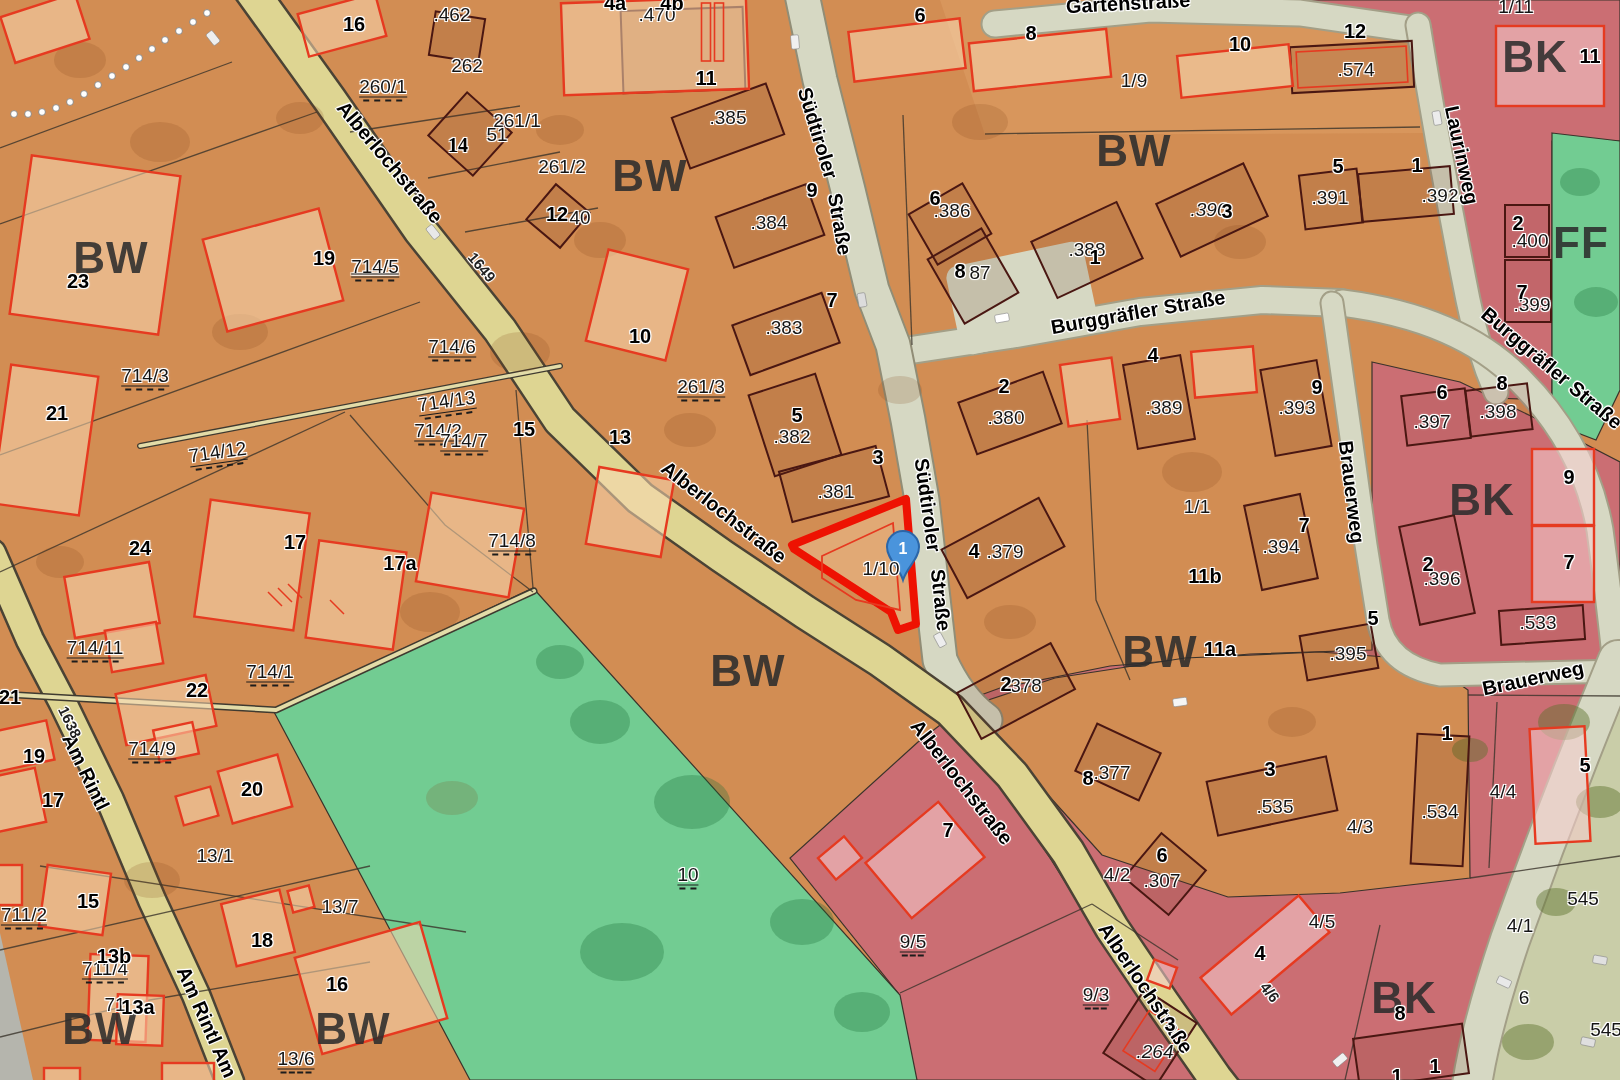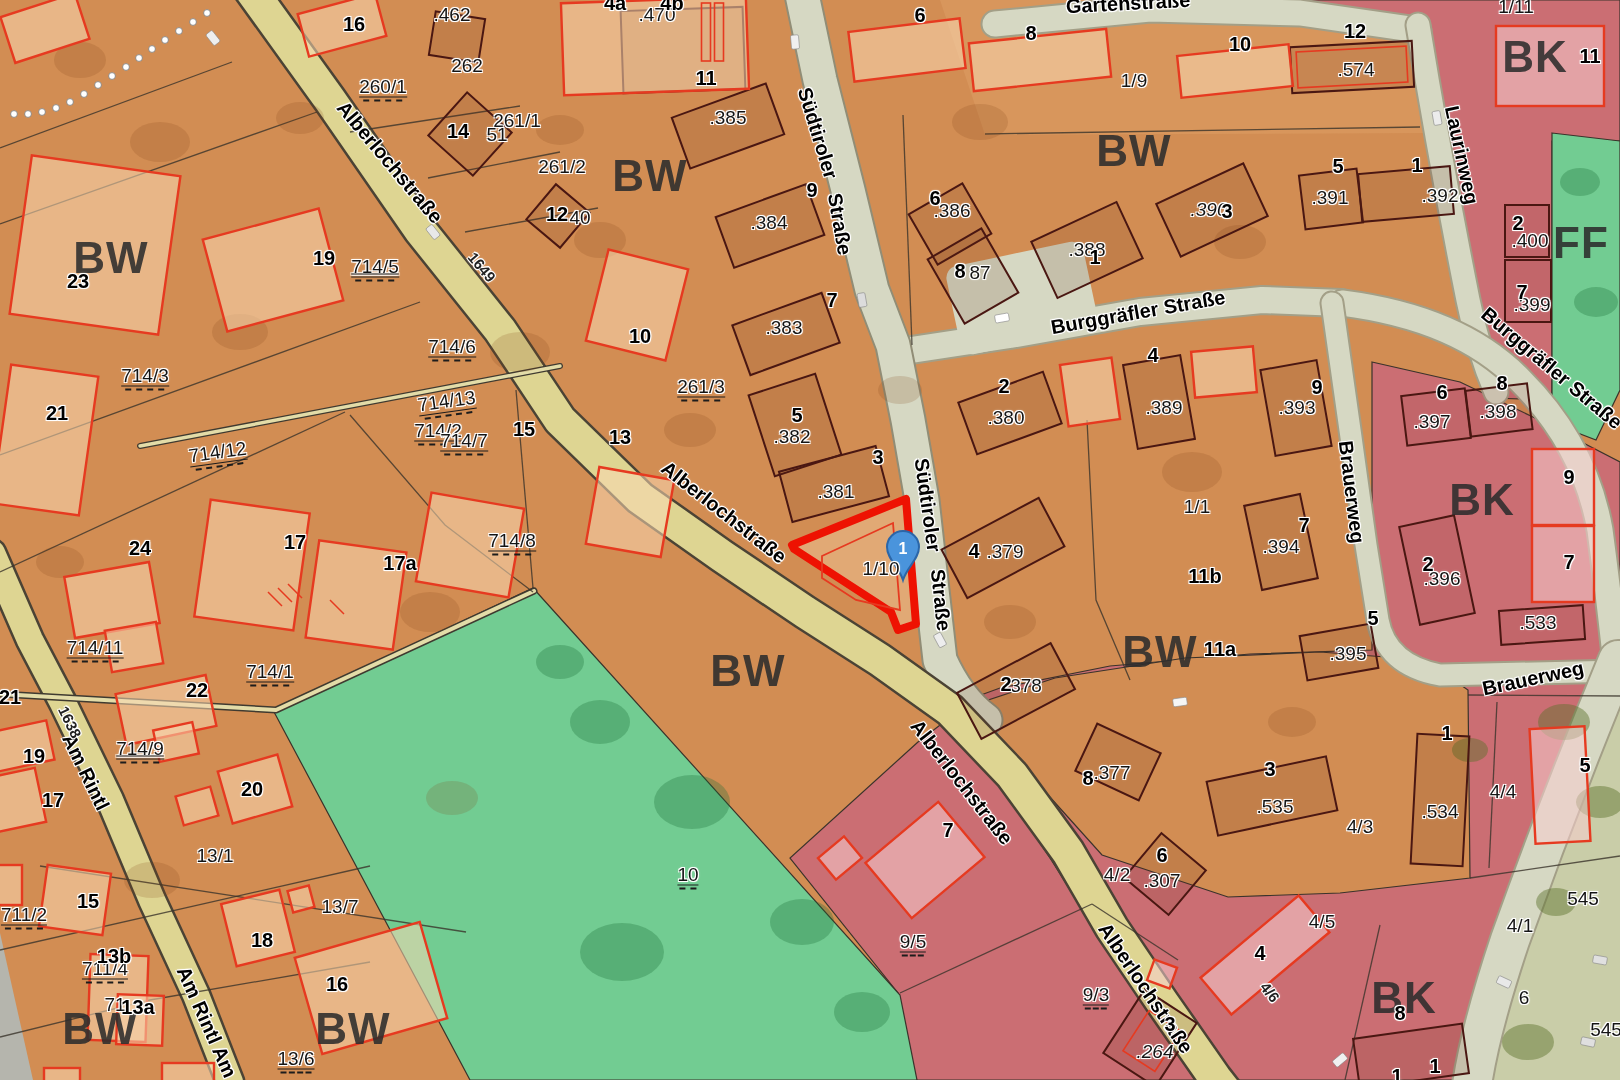--- a/index.html
+++ b/index.html
@@ -338,21 +338,21 @@
       </div>
       <div class="lbl dashed" style="left: 512px; top: 543px; transform: translate(-50%, -50%) rotate(0deg);">
         <span class="t">714/8</span>
       </div>
       <div class="lbl dashed" style="left: 95px; top: 650px; transform: translate(-50%, -50%) rotate(0deg);">
         <span class="t">714/11</span>
       </div>
       <div class="lbl dashed" style="left: 270px; top: 674px; transform: translate(-50%, -50%) rotate(0deg);">
         <span class="t">714/1</span>
       </div>
-      <div class="lbl dashed" style="left: 140px; top: 751px; transform: translate(-50%, -50%) rotate(0deg); text-decoration: underline;">
+      <div class="lbl dashed" style="left: 152px; top: 751px; transform: translate(-50%, -50%) rotate(0deg);">
         <span class="t">714/9</span>
       </div>
       <div class="lbl dashed" style="left: 24px; top: 917px; transform: translate(-50%, -50%) rotate(0deg);">
         <span class="t">711/2</span>
       </div>
       <div class="lbl dashed" style="left: 105px; top: 971px; transform: translate(-50%, -50%) rotate(0deg);">
         <span class="t">711/4</span>
       </div>
       <div class="lbl dashed" style="left: 383px; top: 89px; transform: translate(-50%, -50%) rotate(0deg);">
         <span class="t">260/1</span>
@@ -420,21 +420,21 @@
       <div class="lbl" style="left: 1162px; top: 880px; transform: translate(-50%, -50%) rotate(0deg);"><span class="t">.307</span></div>
       <div class="lbl" style="left: 1155px; top: 1051px; transform: translate(-50%, -50%) rotate(0deg); font-style: italic;"><span class="t">.264</span></div>
       <div class="lbl" style="left: 452px; top: 14px; transform: translate(-50%, -50%) rotate(0deg);"><span class="t">.462</span></div>
       <div class="lbl" style="left: 657px; top: 14px; transform: translate(-50%, -50%) rotate(0deg);"><span class="t">.470</span></div>
       <div class="lbl" style="left: 497px; top: 134px; transform: translate(-50%, -50%) rotate(0deg);"><span class="t">51</span></div>
       <div class="lbl" style="left: 580px; top: 217px; transform: translate(-50%, -50%) rotate(0deg);"><span class="t">40</span></div>
       <div class="lbl" style="left: 115px; top: 1004px; transform: translate(-50%, -50%) rotate(0deg);"><span class="t">71</span></div>
       <div class="lbl house" style="left: 354px; top: 24px; transform: translate(-50%, -50%) rotate(0deg);"><span class="t">16</span></div>
       <div class="lbl house" style="left: 672px; top: 3px; transform: translate(-50%, -50%) rotate(0deg);"><span class="t">4b</span></div>
       <div class="lbl house" style="left: 615px; top: 3px; transform: translate(-50%, -50%) rotate(0deg);"><span class="t">4a</span></div>
-      <div class="lbl house" style="left: 458px; top: 131px; transform: translate(-50%, -50%) rotate(0deg);"><span class="t">14</span></div>
+      <div class="lbl house" style="left: 458px; top: 145px; transform: translate(-50%, -50%) rotate(0deg); font-family: Liberation Serif, serif;"><span class="t">14</span></div>
       <div class="lbl house" style="left: 557px; top: 214px; transform: translate(-50%, -50%) rotate(0deg);"><span class="t">12</span></div>
       <div class="lbl house" style="left: 706px; top: 78px; transform: translate(-50%, -50%) rotate(0deg);"><span class="t">11</span></div>
       <div class="lbl house" style="left: 812px; top: 190px; transform: translate(-50%, -50%) rotate(0deg);"><span class="t">9</span></div>
       <div class="lbl house" style="left: 832px; top: 300px; transform: translate(-50%, -50%) rotate(0deg);"><span class="t">7</span></div>
       <div class="lbl house" style="left: 797px; top: 415px; transform: translate(-50%, -50%) rotate(0deg);"><span class="t">5</span></div>
       <div class="lbl house" style="left: 878px; top: 457px; transform: translate(-50%, -50%) rotate(0deg);"><span class="t">3</span></div>
       <div class="lbl house" style="left: 640px; top: 336px; transform: translate(-50%, -50%) rotate(0deg);"><span class="t">10</span></div>
       <div class="lbl house" style="left: 78px; top: 281px; transform: translate(-50%, -50%) rotate(0deg);"><span class="t">23</span></div>
       <div class="lbl house" style="left: 324px; top: 258px; transform: translate(-50%, -50%) rotate(0deg);"><span class="t">19</span></div>
       <div class="lbl house" style="left: 57px; top: 413px; transform: translate(-50%, -50%) rotate(0deg);"><span class="t">21</span></div>

